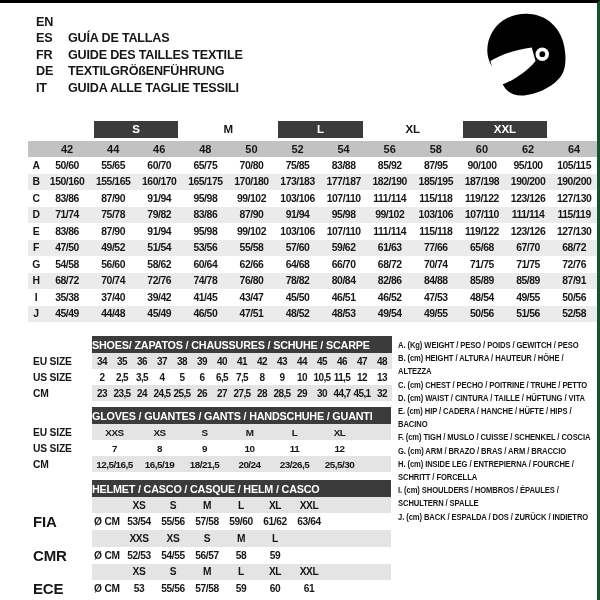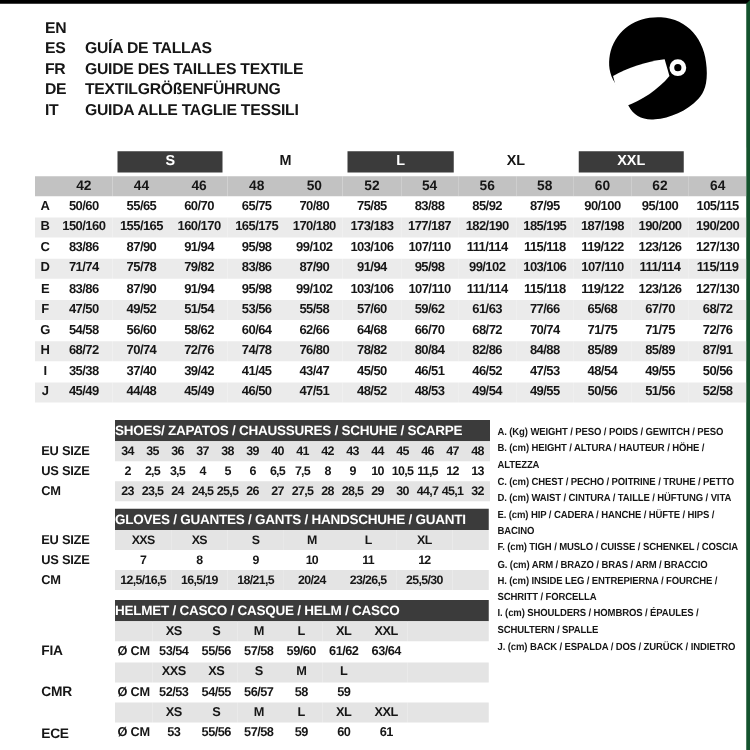--- a/index.html
+++ b/index.html
@@ -28,21 +28,21 @@
   .main tr.sizerow td { background:#c2c2c2; height:16px; font-size:11px; letter-spacing:0; }
   .main tbody tr.shaded td { background:#ebebeb; }
 
   
   .sub { position:absolute; left:33px; }
   .sub th.bar { background:#3b3b3b; color:#fff; font-size:10.8px; font-weight:700;
                 text-align:left; padding:0 0 0 0; height:17px; letter-spacing:-0.2px; white-space:nowrap; }
   .sub th.corner { background:#fff; }
   .sub td { font-weight:700; text-align:center; height:16px; padding:0;
             white-space:nowrap; overflow:visible; font-size:10.2px; letter-spacing:-0.4px; }
-  .sub td.lbl { text-align:left; background:#fff !important; font-size:11px; letter-spacing:-0.2px; }
+  .sub td.lbl { text-align:left; background:#fff !important; font-size:15px; letter-spacing:-0.2px; }
   .sub tr.shaded td { background:#e4e4e4; }
   .shoes  { top:333px; width:359px; }
   .shoes td { font-size:10px; letter-spacing:-0.6px; }
   .shoes td.lbl { font-size:10.3px; }
   .gloves { top:404px; width:358px; }
   .gloves td { font-size:9.9px; letter-spacing:-0.5px; }
   .gloves td.lbl { font-size:10.3px; }
   .hel    { top:477px; width:358px; }
   .hel td { height:16.3px; }
   .hel td.pfx { letter-spacing:-0.2px; }

